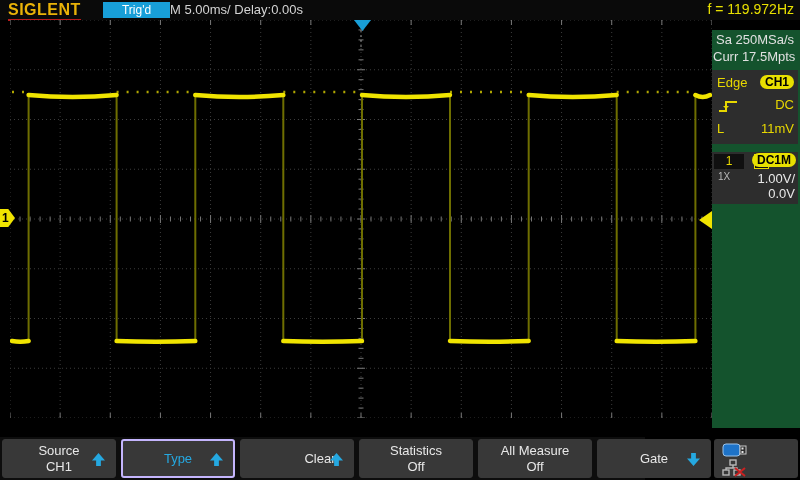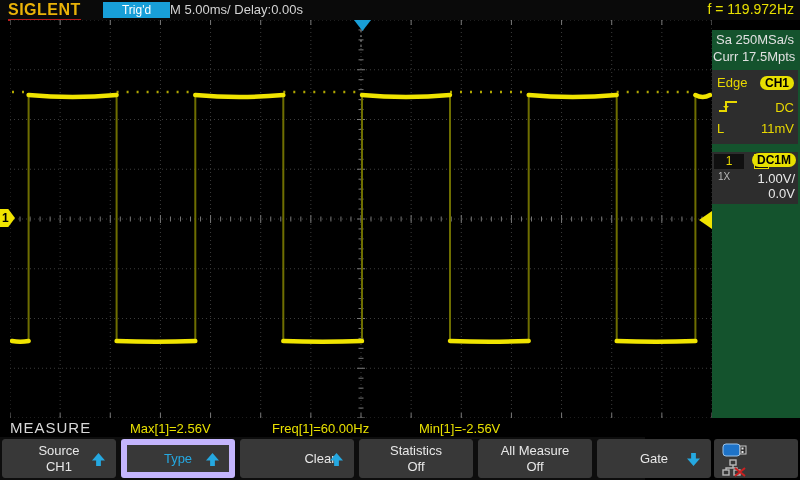--- a/index.html
+++ b/index.html
@@ -22,41 +22,41 @@
               clip-path:polygon(0 0,55% 0,100% 50%,55% 100%,0 100%);
               color:#000;font-size:12px;font-weight:bold;line-height:18px;text-indent:2px;}
   
   #trig-level{position:absolute;left:699px;top:211px;width:13px;height:18px;background:#f0e400;
               clip-path:polygon(100% 0,100% 100%,0 50%);}
   
   #sidebar{position:absolute;left:712px;top:20px;width:88px;height:398px;background:#14532d;color:#e0e0e0;font-size:13px;margin-top:10px;}
   #sa-line{position:absolute;left:4px;top:2px;white-space:nowrap;}
   #curr-line{position:absolute;left:1px;top:19px;white-space:nowrap;}
   #trig-panel{position:absolute;left:0;top:40px;width:86px;height:74px;background:#2d2d2d;color:#e8d800;}
-  .tp-row{position:absolute;left:5px;right:4px;display:flex;justify-content:space-between;align-items:flex-end;}
+  .tp-row{position:absolute;left:5px;right:4px;display:flex;justify-content:space-between;align-items:flex-start;}
   .pill{background:#e8e000;color:#000;border-radius:8px;padding:0 5px;font-size:12px;line-height:14px;font-weight:bold;}
   #ch-panel{position:absolute;left:0;top:122px;width:86px;height:52px;background:#2d2d2d;}
   #ch-num-chip{position:absolute;left:2px;top:2px;width:30px;height:15px;background:#101010;color:#e8d800;
                font-size:12px;text-align:center;line-height:15px;}
   #bw-box{position:absolute;left:42px;top:2px;width:13px;height:13px;border:1px solid #e8d800;color:#e8d800;
           font-size:11px;font-weight:bold;text-align:center;line-height:13px;background:#101010;}
   #ch-coupling{position:absolute;right:2px;top:1px;}
   #probe{position:absolute;left:6px;top:19px;color:#b8b8b8;font-size:10px;}
   #scale{position:absolute;right:3px;top:19px;color:#e8e8e8;font-size:13px;}
   #offset{position:absolute;right:3px;top:34px;color:#e8e8e8;font-size:13px;}
   
   #measure-row{position:absolute;left:0;top:418px;width:800px;height:19px;background:#000;}
   #measure-title{position:absolute;left:10px;top:1px;color:#d8d8d8;font-size:15px;letter-spacing:1px;}
   .meas-item{position:absolute;top:3px;color:#e8e000;font-size:13px;white-space:nowrap;}
   
   #menubar{position:absolute;left:0;top:437px;width:645px;height:43px;background:#0d0d0d;}
   .menu-btn{position:absolute;top:2px;width:114px;height:39px;background:#383838;border-radius:3px;
             border:1px solid #383838;box-sizing:border-box;display:flex;flex-direction:column;
             align-items:center;justify-content:center;color:#e8e8e8;font-size:13px;line-height:16px;cursor:pointer;}
-  .menu-btn.active{border:6px solid #c4b5fd;color:#25a8e0;}
+  .menu-btn.active{border:2px solid #c4b5fd;color:#25a8e0;}
   .btn-arrow{position:absolute;right:10px;top:50%;margin-top:-6px;}
   #conn-panel{position:absolute;left:714px;top:2px;width:84px;height:39px;background:#383838;border-radius:3px;}
   svg{display:block;}
 </style>
 </head>
 <body>
 
 <div id="screen">
 
   <div id="topbar">
@@ -289,26 +289,20 @@
     <div id="ch-panel">
       <span id="ch-num-chip">1</span>
       <span id="bw-box">B</span>
       <span id="ch-coupling" class="pill">DC1M</span>
       <span id="probe">1X</span>
       <span id="scale">1.00V/</span>
       <span id="offset">0.0V</span>
     </div>
   </div>
 
-  <div id="measure-row">
-    <span id="measure-title">MEASURE</span>
-    <span class="meas-item" id="meas-0" style="left: 130px;">Max[1]=2.56V</span>
-    <span class="meas-item" id="meas-1" style="left: 272px;">Freq[1]=60.00Hz</span>
-    <span class="meas-item" id="meas-2" style="left: 419px;">Min[1]=-2.56V</span>
-  </div>
 
   <div id="menubar">
     <div id="conn-panel">
       <svg width="26" height="16" viewBox="0 0 26 16" style="position:absolute;left:8px;top:3px;">
         <rect x="1" y="2" width="17" height="12" rx="3" fill="#1e73c8" stroke="#9cc4ea" stroke-width="1"></rect>
         <rect x="18" y="4" width="6" height="8" fill="#2d2d2d" stroke="#c8c8c8" stroke-width="1"></rect>
         <rect x="19.5" y="5.5" width="2" height="2" fill="#e8e8e8"></rect>
         <rect x="19.5" y="9" width="2" height="2" fill="#e8e8e8"></rect>
       </svg>
       <svg width="28" height="18" viewBox="0 0 28 18" style="position:absolute;left:8px;top:20px;">

